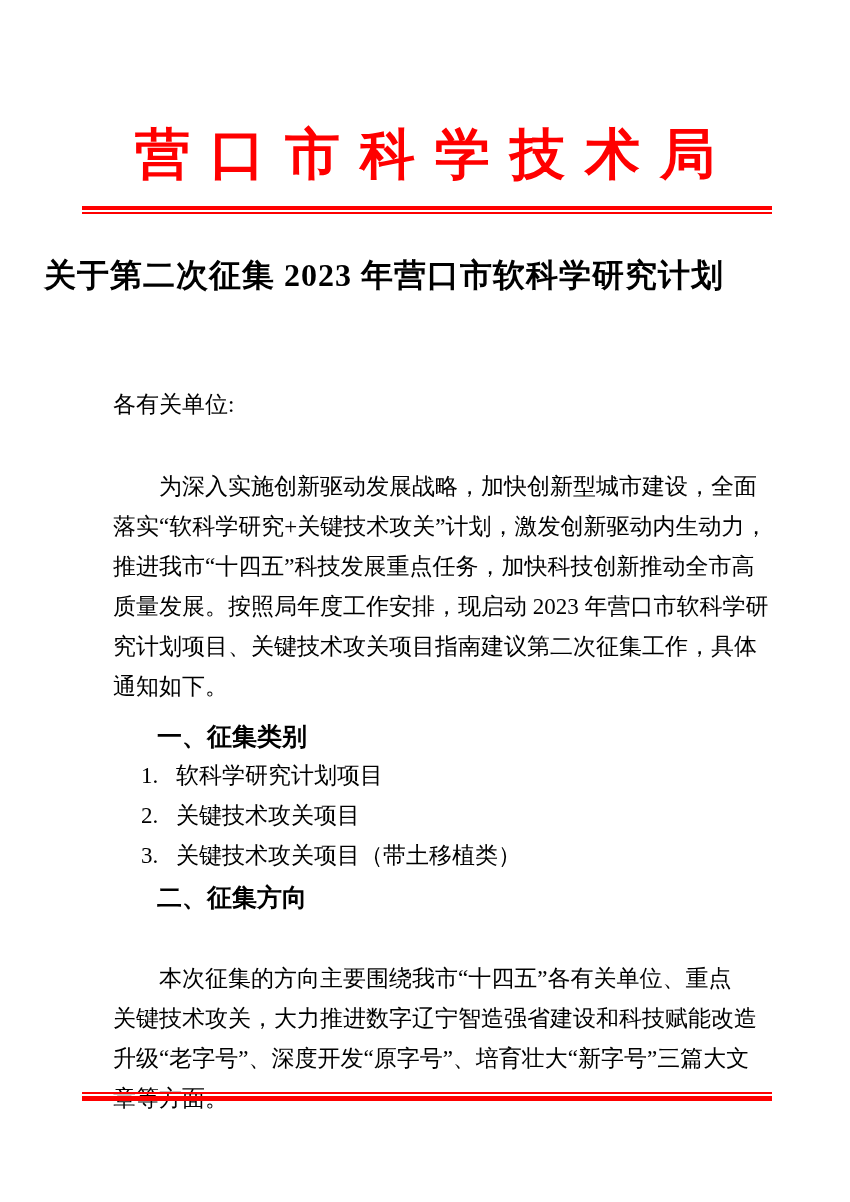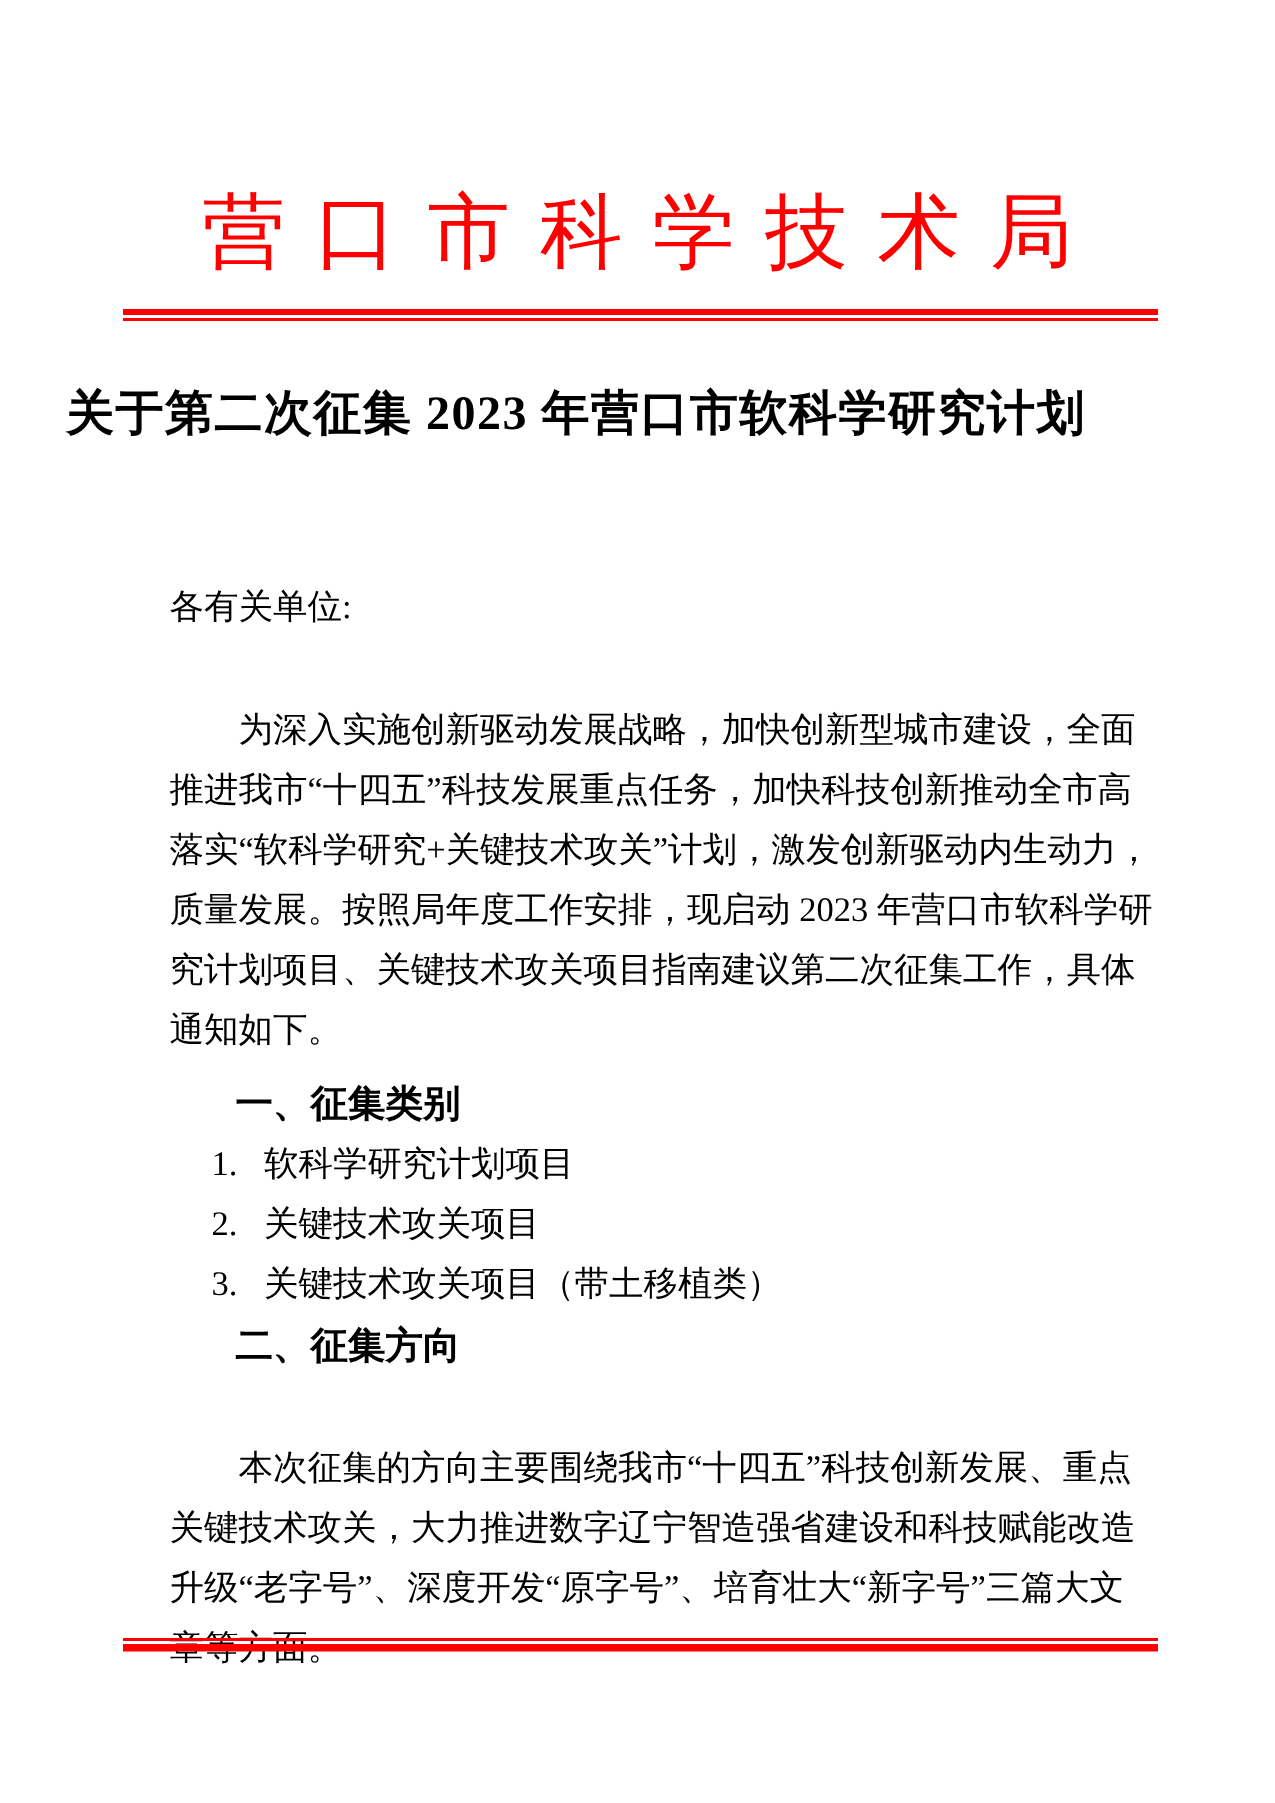--- a/index.html
+++ b/index.html
@@ -18,21 +18,21 @@
   }
 
   
   .agency-name {
     position: absolute;
     top: 124px;
     left: 0;
     width: 850px;
     text-align: center;
     color: #ff0000;
-    font-weight: normal;
+    font-weight: bold;
     font-size: 55px;
     line-height: 62px;
     letter-spacing: 20px;
     padding-left: 20px;
     box-sizing: border-box;
     white-space: nowrap;
   }
 
   
   .rule {
@@ -120,43 +120,43 @@
   <h1 class="doc-title">
     <span class="title-line">关于第二次征集 2023 年营口市软科学研究计划</span>
   </h1>
 
   <div class="doc-body">
 
     <div class="line">各有关单位:</div>
 
     <div class="intro-para">
       <div class="line indent">为深入实施创新驱动发展战略，加快创新型城市建设，全面</div>
+      <div class="line">落实“软科学研究+关键技术攻关”计划，激发创新驱动内生动力，</div>
       <div class="line">推进我市“十四五”科技发展重点任务，加快科技创新推动全市高</div>
-      <div class="line">落实“软科学研究+关键技术攻关”计划，激发创新驱动内生动力，</div>
       <div class="line">质量发展。按照局年度工作安排，现启动 2023 年营口市软科学研</div>
       <div class="line">究计划项目、关键技术攻关项目指南建议第二次征集工作，具体</div>
       <div class="line">通知如下。</div>
     </div>
 
     <div class="section-heading">一、征集类别</div>
 
     <div class="list-item">
       <span class="item-number">1.</span><span>软科学研究计划项目</span>
     </div>
     <div class="list-item">
       <span class="item-number">2.</span><span>关键技术攻关项目</span>
     </div>
     <div class="list-item">
       <span class="item-number">3.</span><span>关键技术攻关项目（带土移植类）</span>
     </div>
 
     <div class="section-heading second">二、征集方向</div>
 
     <div class="direction-para">
-      <div class="line indent">本次征集的方向主要围绕我市“十四五”科技创新发展、重点</div>
+      <div class="line indent">本次征集的方向主要围绕我市“十四五”各有关单位、重点</div>
       <div class="line">关键技术攻关，大力推进数字辽宁智造强省建设和科技赋能改造</div>
       <div class="line">升级“老字号”、深度开发“原字号”、培育壮大“新字号”三篇大文</div>
       <div class="line">章等方面。</div>
     </div>
 
   </div>
 
   <div class="rule rule-bottom">
     <div class="bar-thin"></div>
     <div class="bar-gap"></div>

